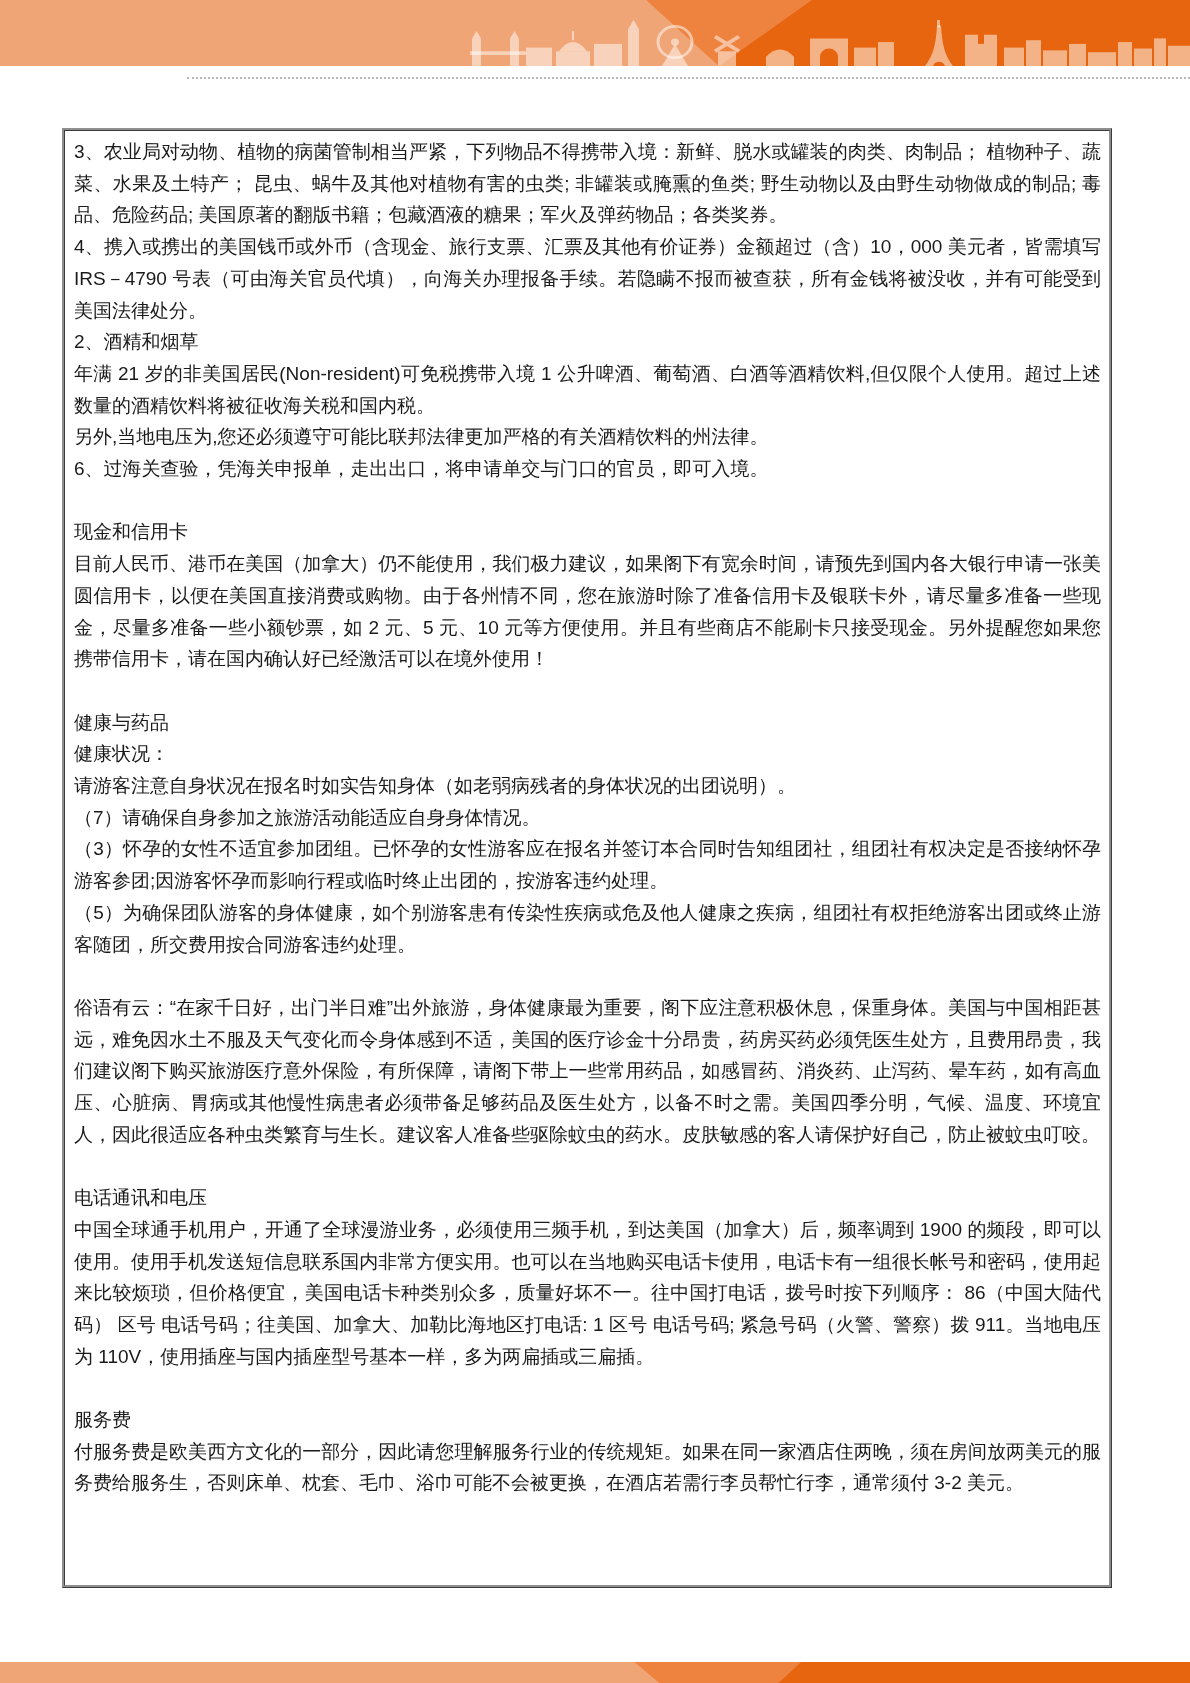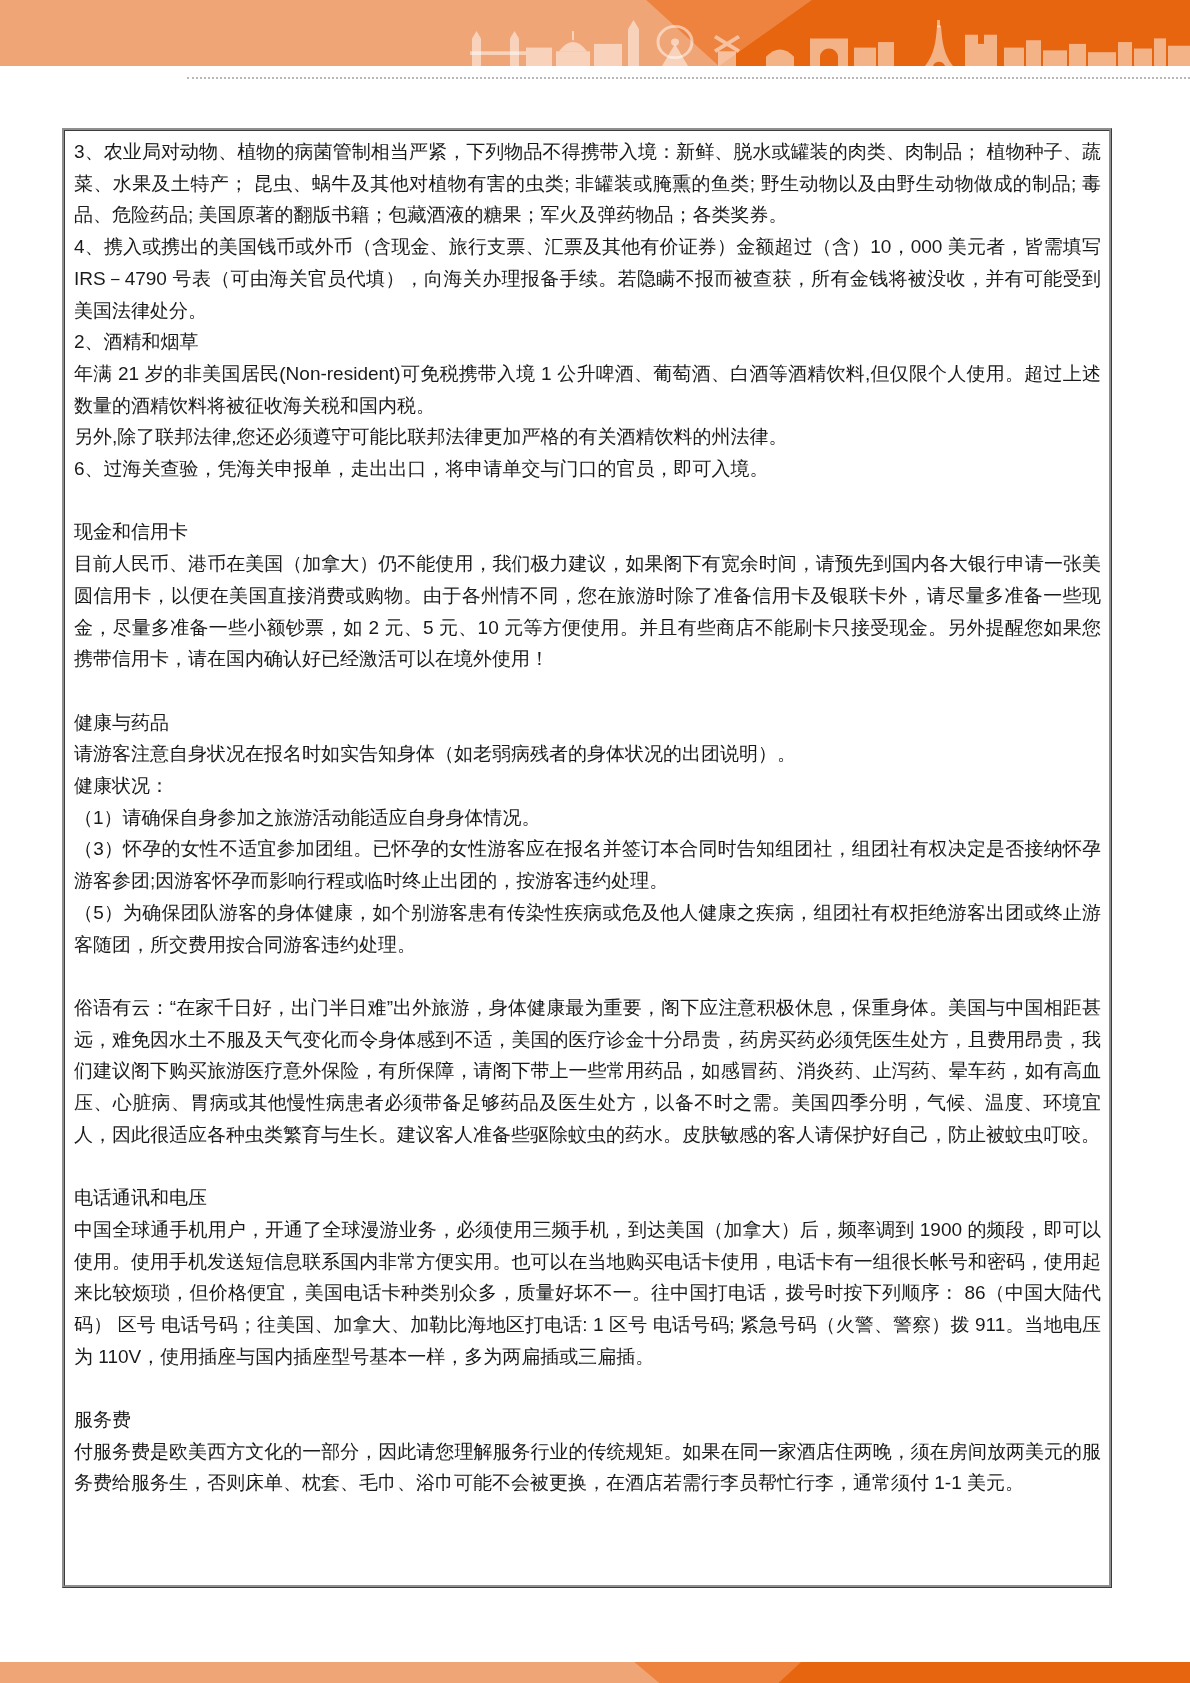--- a/index.html
+++ b/index.html
@@ -98,39 +98,39 @@
   </svg>
 </div>
 
 <div class="dotted-separator"></div>
 
 <div class="content-box">
     <p>3、农业局对动物、植物的病菌管制相当严紧，下列物品不得携带入境：新鲜、脱水或罐装的肉类、肉制品； 植物种子、蔬菜、水果及土特产； 昆虫、蜗牛及其他对植物有害的虫类; 非罐装或腌熏的鱼类; 野生动物以及由野生动物做成的制品; 毒品、危险药品; 美国原著的翻版书籍；包藏酒液的糖果；军火及弹药物品；各类奖券。</p>
     <p>4、携入或携出的美国钱币或外币（含现金、旅行支票、汇票及其他有价证券）金额超过（含）10，000 美元者，皆需填写 IRS－4790 号表（可由海关官员代填），向海关办理报备手续。若隐瞒不报而被查获，所有金钱将被没收，并有可能受到美国法律处分。</p>
     <p>2、酒精和烟草</p>
     <p>年满 21 岁的非美国居民(Non-resident)可免税携带入境 1 公升啤酒、葡萄酒、白酒等酒精饮料,但仅限个人使用。超过上述数量的酒精饮料将被征收海关税和国内税。</p>
-    <p>另外,除了联邦法律,您还必须遵守可能比联邦法律更加严格的有关酒精饮料的州法律。</p>
+    <p>另外,当地电压为,您还必须遵守可能比联邦法律更加严格的有关酒精饮料的州法律。</p>
     <p>6、过海关查验，凭海关申报单，走出出口，将申请单交与门口的官员，即可入境。</p>
     <div class="spacer"></div>
     <p class="heading">现金和信用卡</p>
     <p>目前人民币、港币在美国（加拿大）仍不能使用，我们极力建议，如果阁下有宽余时间，请预先到国内各大银行申请一张美圆信用卡，以便在美国直接消费或购物。由于各州情不同，您在旅游时除了准备信用卡及银联卡外，请尽量多准备一些现金，尽量多准备一些小额钞票，如 2 元、5 元、10 元等方便使用。并且有些商店不能刷卡只接受现金。另外提醒您如果您携带信用卡，请在国内确认好已经激活可以在境外使用！</p>
     <div class="spacer"></div>
     <p class="heading">健康与药品</p>
+    <p>健康状况：</p>
     <p>请游客注意自身状况在报名时如实告知身体（如老弱病残者的身体状况的出团说明）。</p>
-    <p>健康状况：</p>
-    <p>（1）请确保自身参加之旅游活动能适应自身身体情况。</p>
+    <p>（7）请确保自身参加之旅游活动能适应自身身体情况。</p>
     <p>（3）怀孕的女性不适宜参加团组。已怀孕的女性游客应在报名并签订本合同时告知组团社，组团社有权决定是否接纳怀孕游客参团;因游客怀孕而影响行程或临时终止出团的，按游客违约处理。</p>
     <p>（5）为确保团队游客的身体健康，如个别游客患有传染性疾病或危及他人健康之疾病，组团社有权拒绝游客出团或终止游客随团，所交费用按合同游客违约处理。</p>
     <div class="spacer"></div>
     <p>俗语有云：“在家千日好，出门半日难”出外旅游，身体健康最为重要，阁下应注意积极休息，保重身体。美国与中国相距甚远，难免因水土不服及天气变化而令身体感到不适，美国的医疗诊金十分昂贵，药房买药必须凭医生处方，且费用昂贵，我们建议阁下购买旅游医疗意外保险，有所保障，请阁下带上一些常用药品，如感冒药、消炎药、止泻药、晕车药，如有高血压、心脏病、胃病或其他慢性病患者必须带备足够药品及医生处方，以备不时之需。美国四季分明，气候、温度、环境宜人，因此很适应各种虫类繁育与生长。建议客人准备些驱除蚊虫的药水。皮肤敏感的客人请保护好自己，防止被蚊虫叮咬。</p>
     <div class="spacer"></div>
     <p class="heading">电话通讯和电压</p>
     <p>中国全球通手机用户，开通了全球漫游业务，必须使用三频手机，到达美国（加拿大）后，频率调到 1900 的频段，即可以使用。使用手机发送短信息联系国内非常方便实用。也可以在当地购买电话卡使用，电话卡有一组很长帐号和密码，使用起来比较烦琐，但价格便宜，美国电话卡种类别众多，质量好坏不一。往中国打电话，拨号时按下列顺序： 86（中国大陆代码） 区号 电话号码；往美国、加拿大、加勒比海地区打电话: 1 区号 电话号码; 紧急号码（火警、警察）拨 911。当地电压为 110V，使用插座与国内插座型号基本一样，多为两扁插或三扁插。</p>
     <div class="spacer"></div>
     <p class="heading">服务费</p>
-    <p>付服务费是欧美西方文化的一部分，因此请您理解服务行业的传统规矩。如果在同一家酒店住两晚，须在房间放两美元的服务费给服务生，否则床单、枕套、毛巾、浴巾可能不会被更换，在酒店若需行李员帮忙行李，通常须付 1-1 美元。</p>
+    <p>付服务费是欧美西方文化的一部分，因此请您理解服务行业的传统规矩。如果在同一家酒店住两晚，须在房间放两美元的服务费给服务生，否则床单、枕套、毛巾、浴巾可能不会被更换，在酒店若需行李员帮忙行李，通常须付 3-2 美元。</p>
   </div>
 
 <div class="band band-bottom">
   <div class="layer-light"></div>
   <div class="layer-mid"></div>
   <div class="layer-dark"></div>
 </div>
 
 </body></html>

